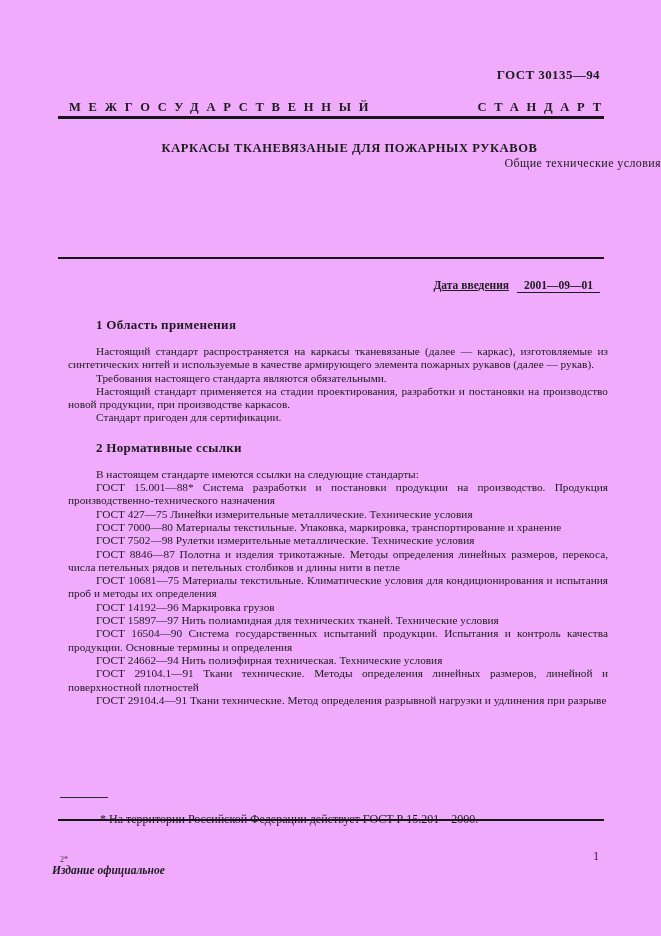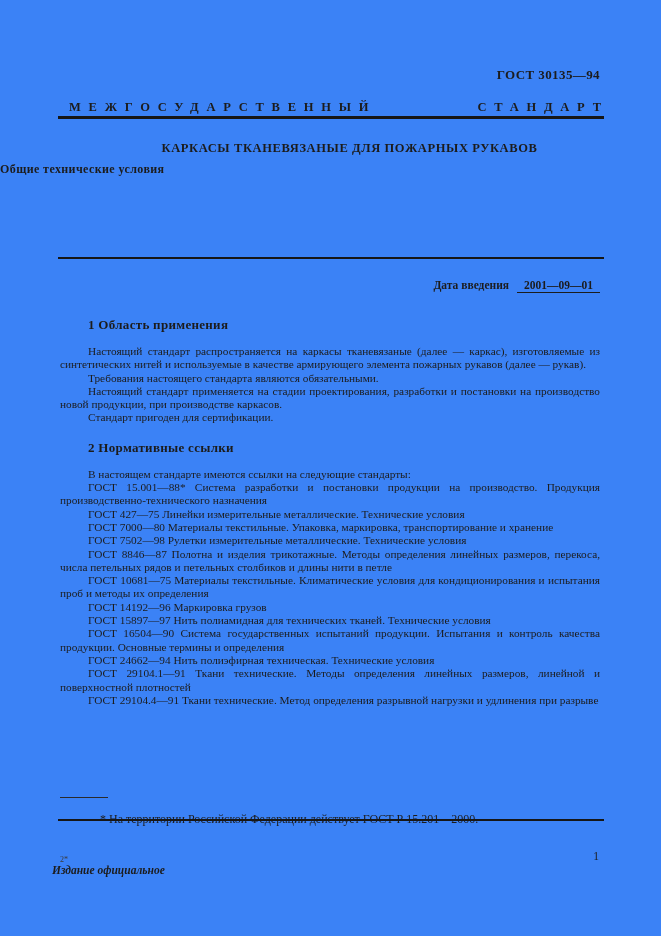--- a/index.html
+++ b/index.html
@@ -4,21 +4,21 @@
 <style>
   html, body {
     margin: 0;
     padding: 0;
     background: #e8e8e8;
   }
   .page {
     position: relative;
     width: 661px;
     height: 936px;
-    background: #3b82f6;
+    background: #f0abfc;
     font-family: "Liberation Serif", "DejaVu Serif", serif;
     color: #1c1c1c;
     overflow: hidden;
   }
   
   .doc-code {
     position: absolute;
     top: 67px;
     right: 61px;
     font-size: 13px;
@@ -57,54 +57,55 @@
     left: 0;
     width: 100%;
     text-align: center;
     font-size: 12.5px;
     font-weight: bold;
     letter-spacing: 0.6px;
     margin-left: 19px;
   }
   .subtitle-ru {
     position: absolute;
-    top: 162px;
+    top: 156px;
     left: 0;
     width: 100%;
-    text-align: left;
+    text-align: right;
     font-size: 12px;
-    font-weight: bold;
+    font-weight: normal;
     letter-spacing: 0.4px;
   }
   .title-en {
     position: absolute;
     top: 197px;
     left: 0;
     width: 100%;
     text-align: center;
     font-size: 11px;
     line-height: 14px;
   }
   .date-line {
     position: absolute;
     top: 279px;
     right: 61px;
     font-size: 11.5px;
     font-weight: bold;
+    text-decoration: underline;
   }
   .date-line .date-value {
     display: inline-block;
     margin-left: 8px;
     padding: 0 7px 1px 7px;
     border-bottom: 1.5px solid #1c1c1c;
   }
   .content {
     position: absolute;
     top: 317px;
-    left: 60px;
+    left: 68px;
     width: 540px;
   }
   .sec-heading {
     font-size: 13px;
     font-weight: bold;
     line-height: 15px;
     margin: 0 0 13px 28px;
     letter-spacing: 0.3px;
   }
   .sec-heading.second {

